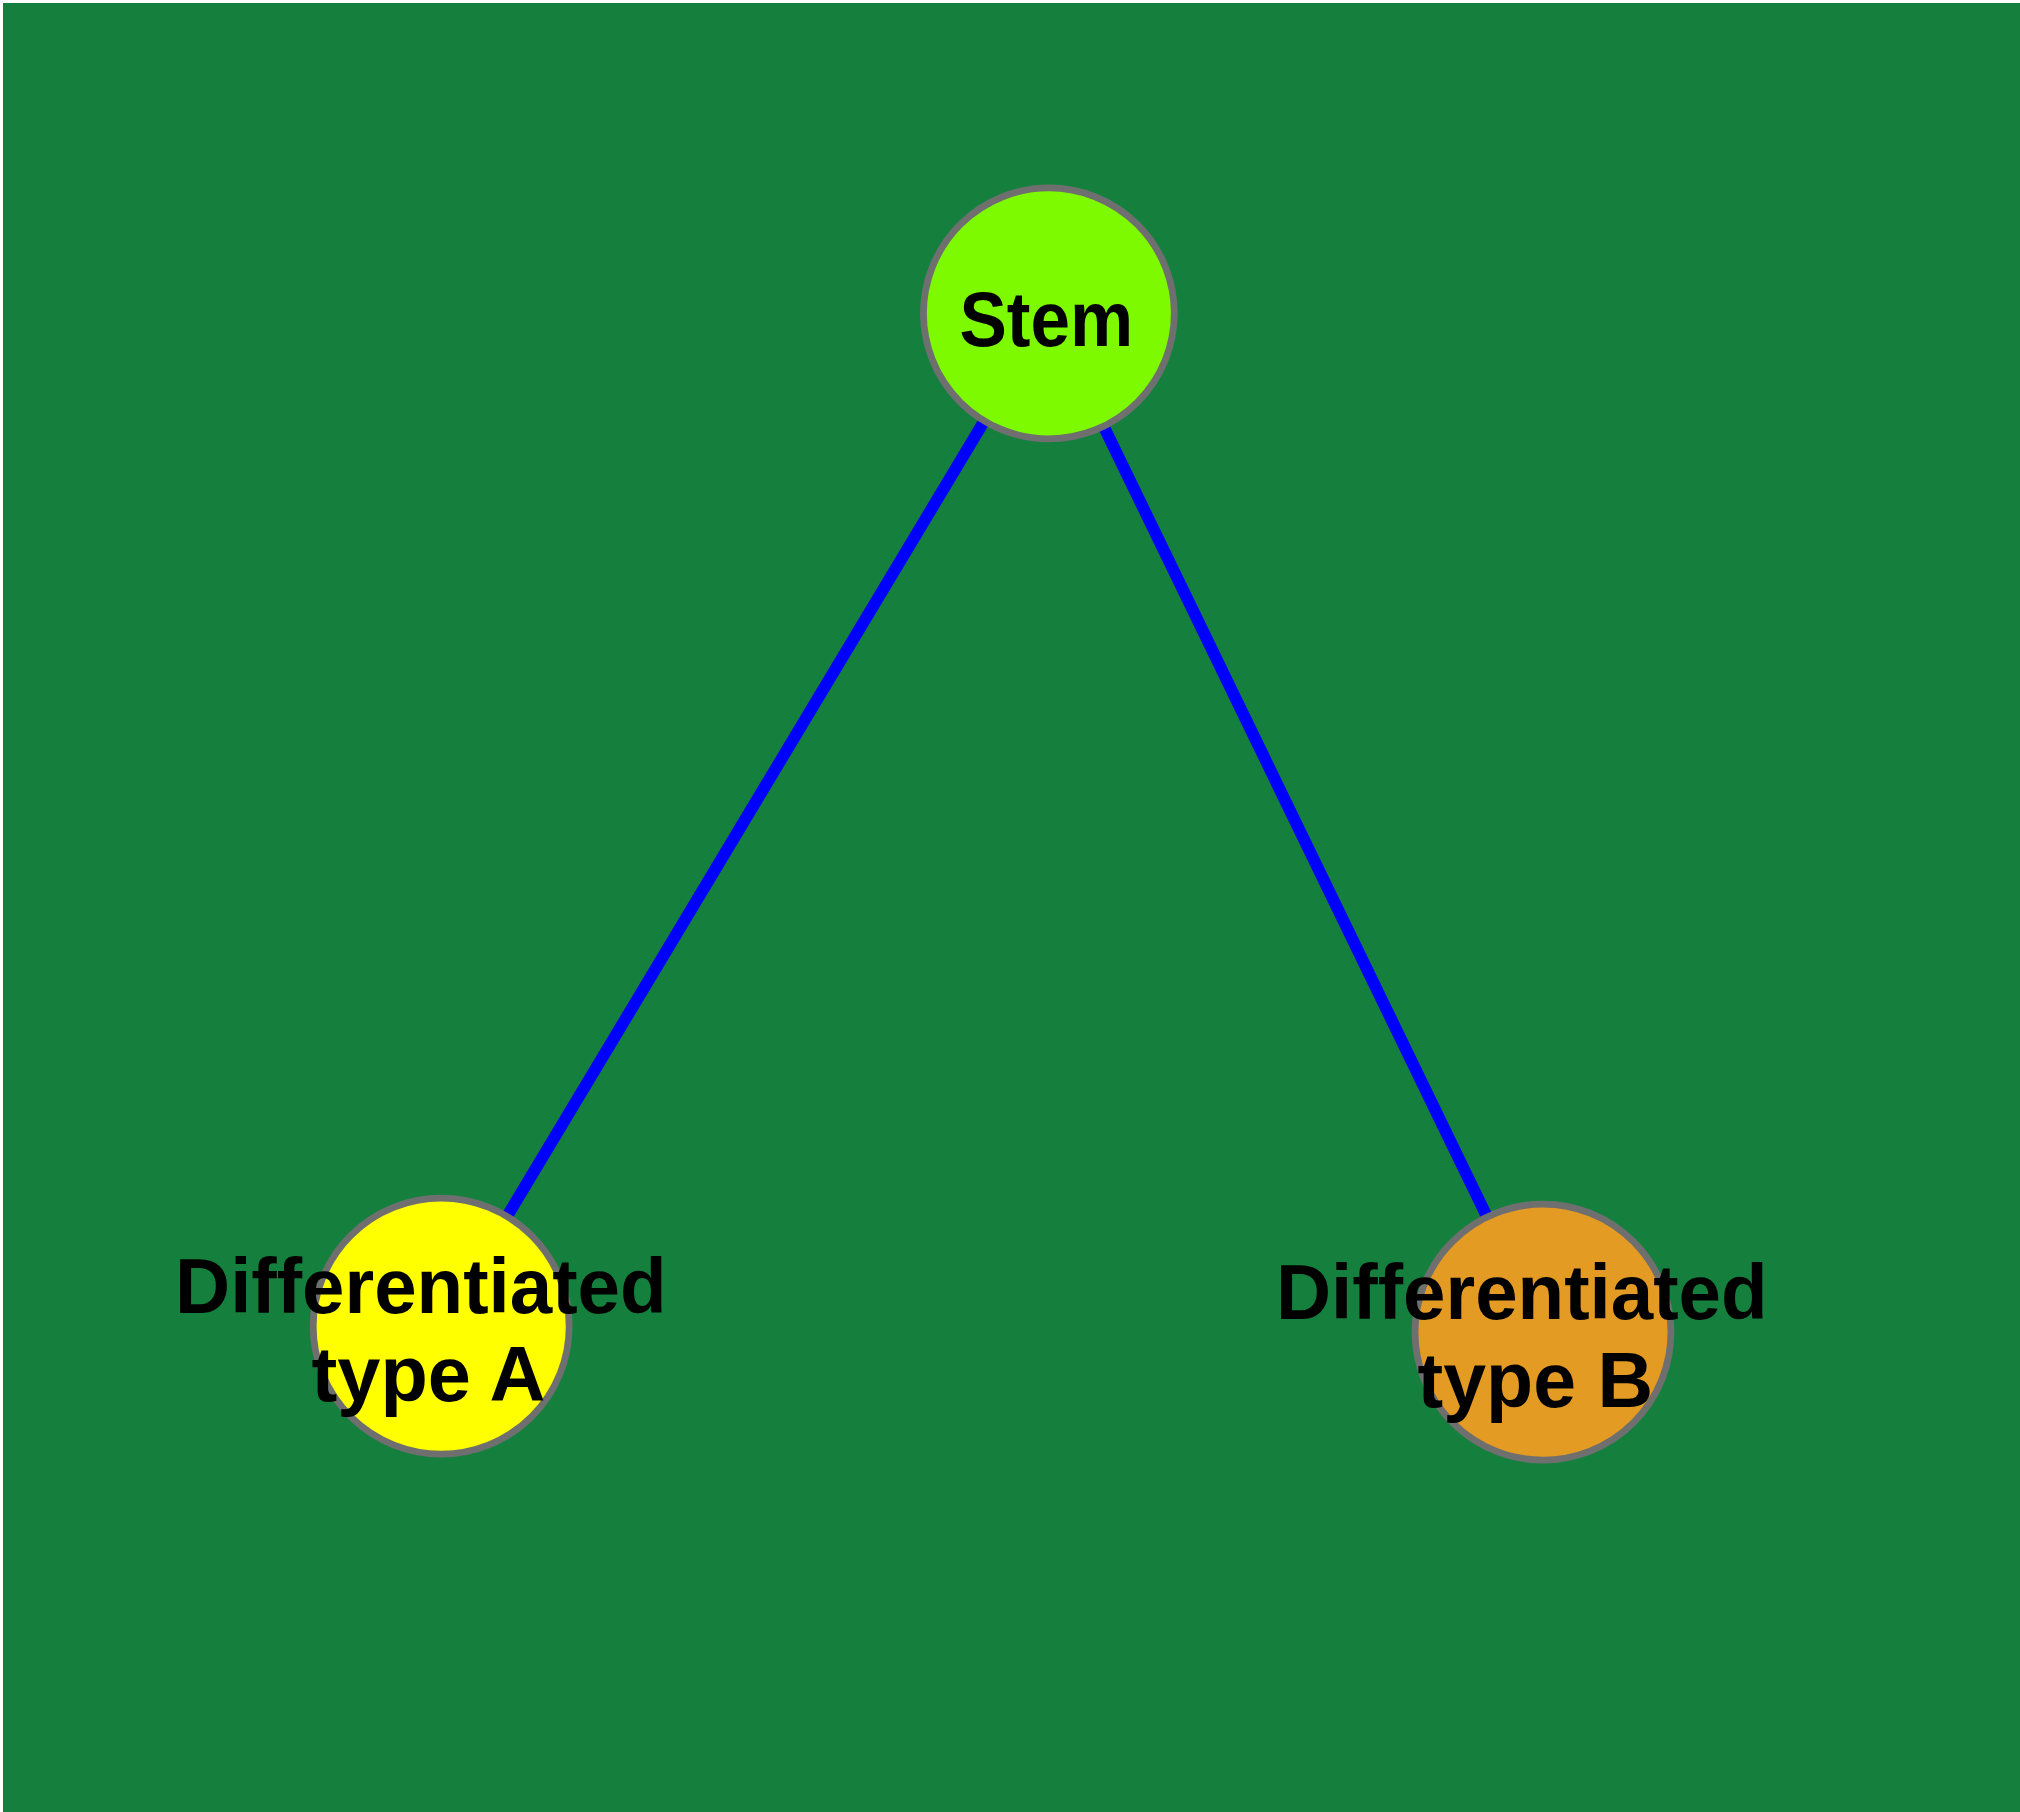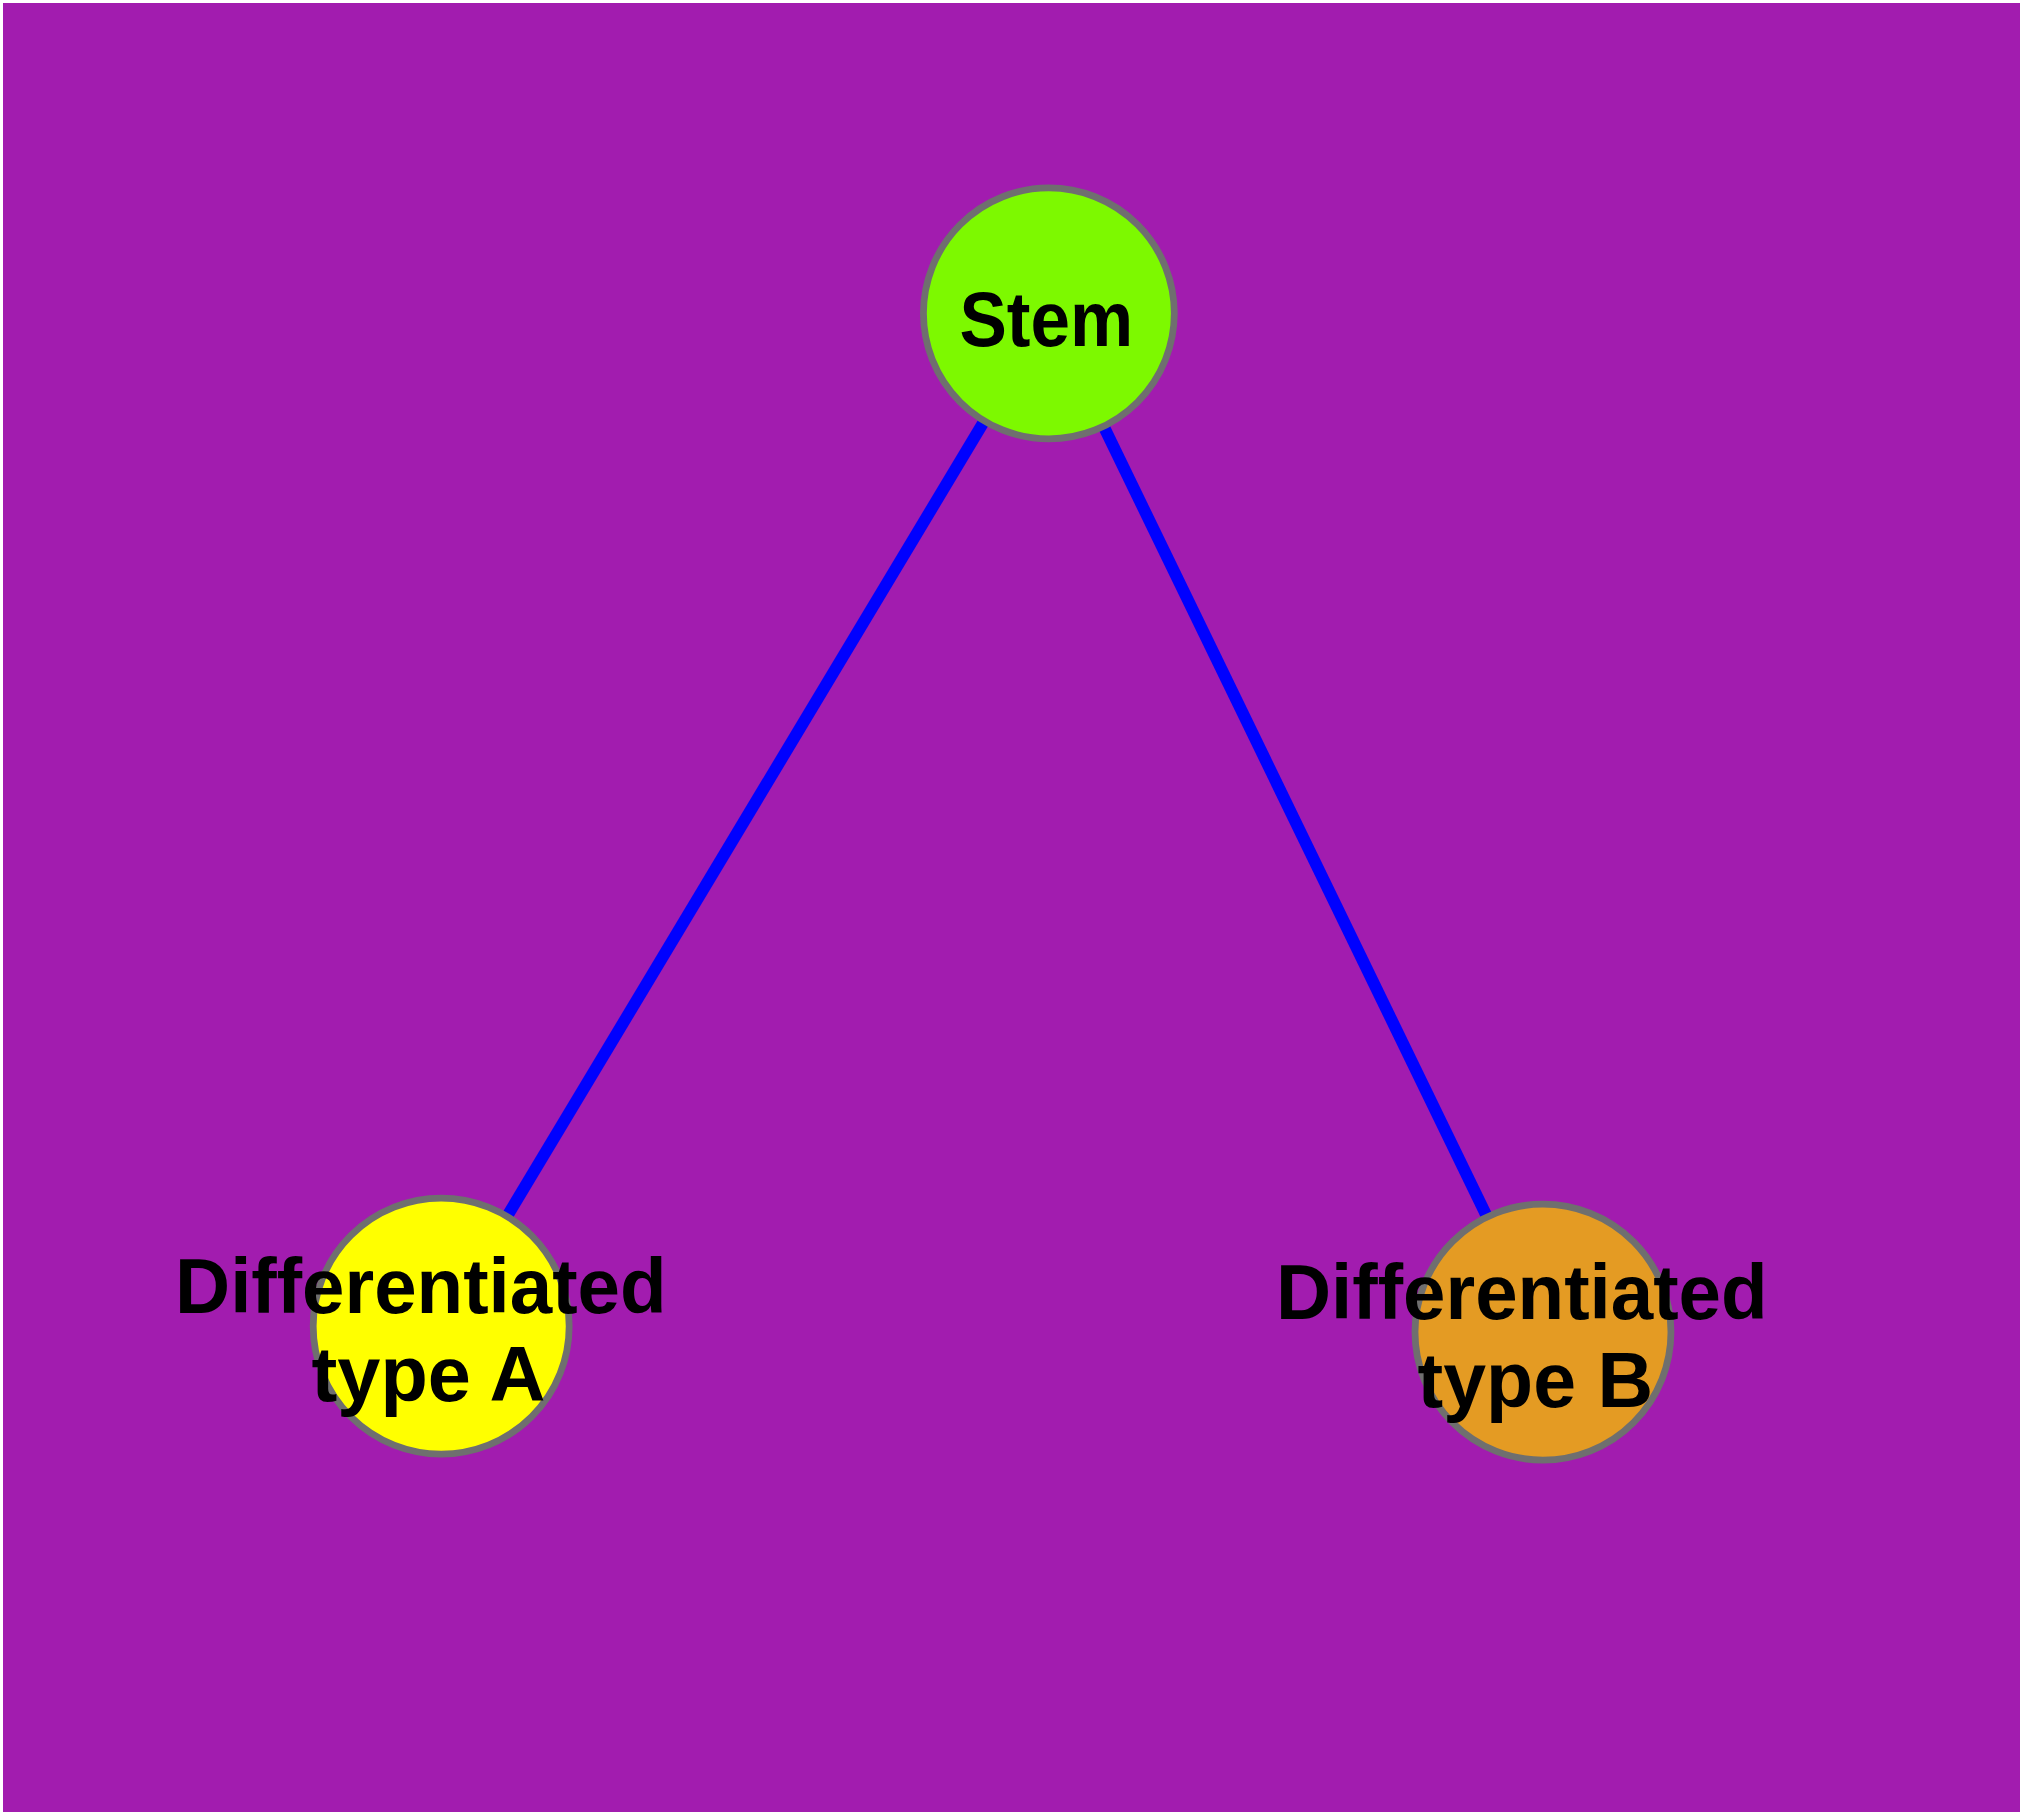--- a/index.html
+++ b/index.html
@@ -10,21 +10,21 @@
     background: #ffffff;
     overflow: hidden;
     font-family: "Liberation Sans", "DejaVu Sans", sans-serif;
   }
   .canvas {
     position: absolute;
     left: 2.5px;
     top: 3.4px;
     width: 2018px;
     height: 1809px;
-    background: #a21caf;
+    background: #15803d;
   }
   svg { display: block; width: 100%; height: 100%; }
   .edge {
     stroke: #0000FF;
     stroke-width: 14;
     fill: none;
   }
   .node {
     stroke: #6F6F6F;
     stroke-width: 8;

